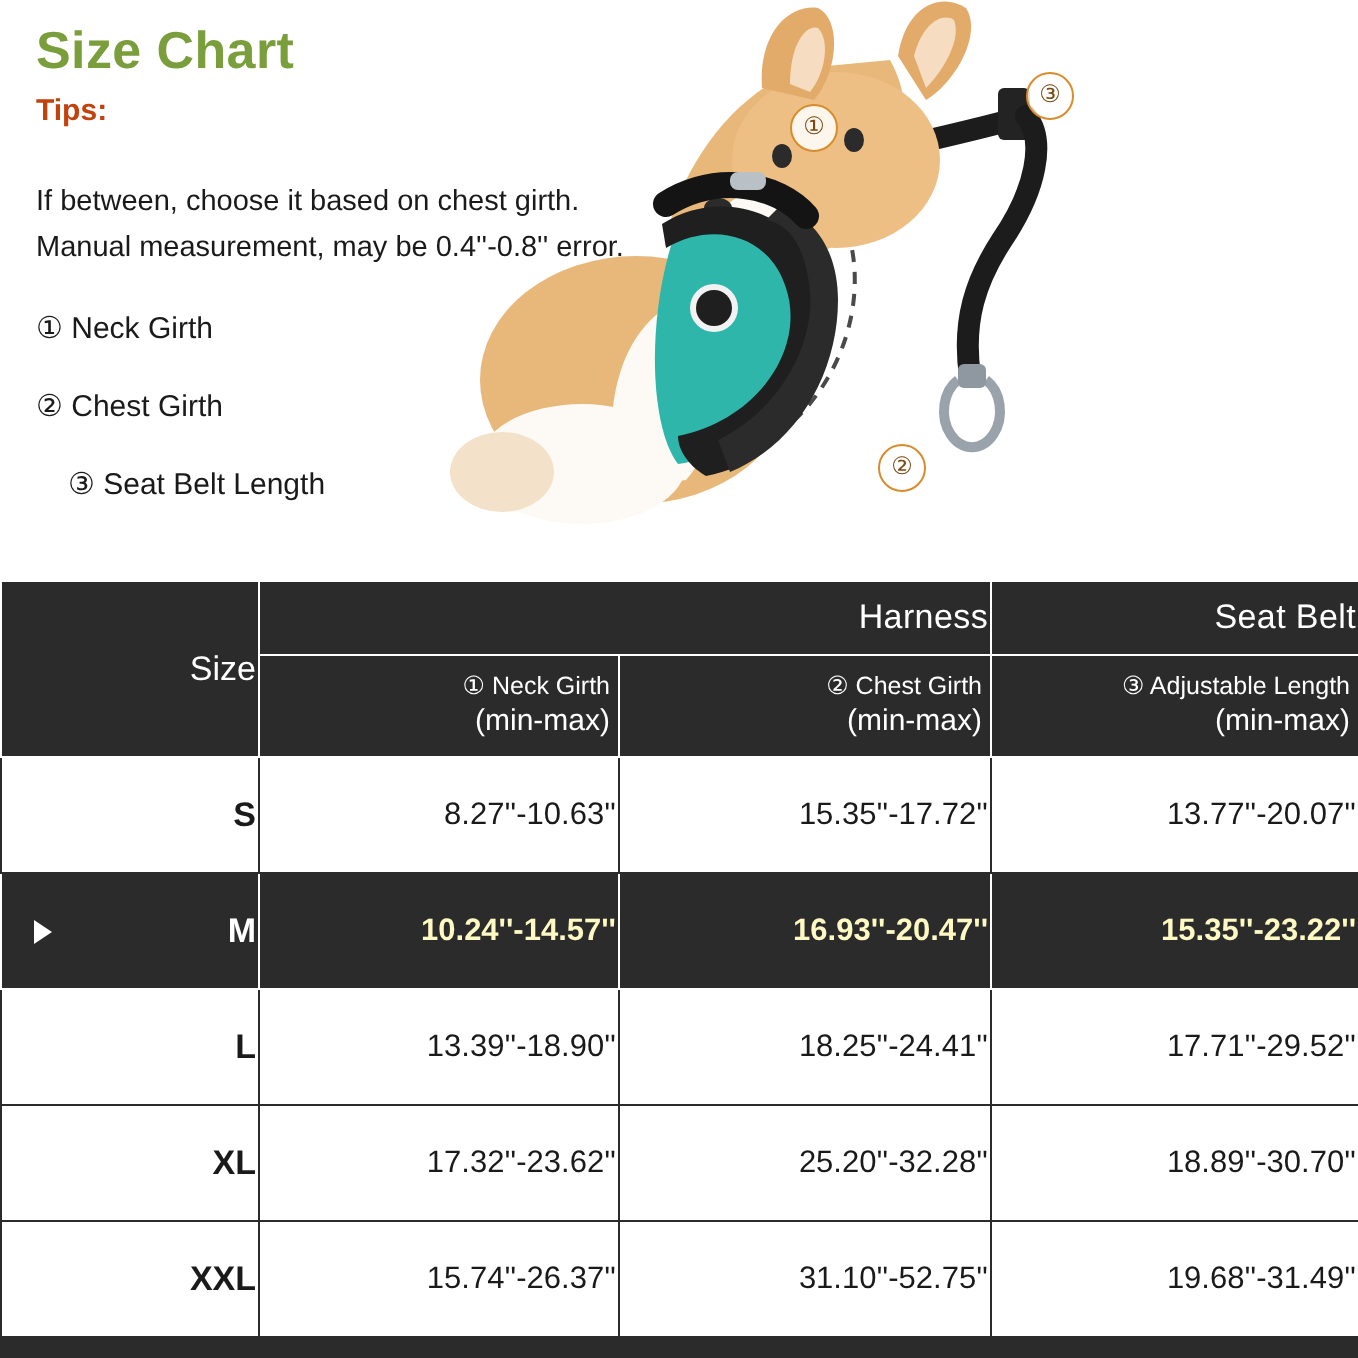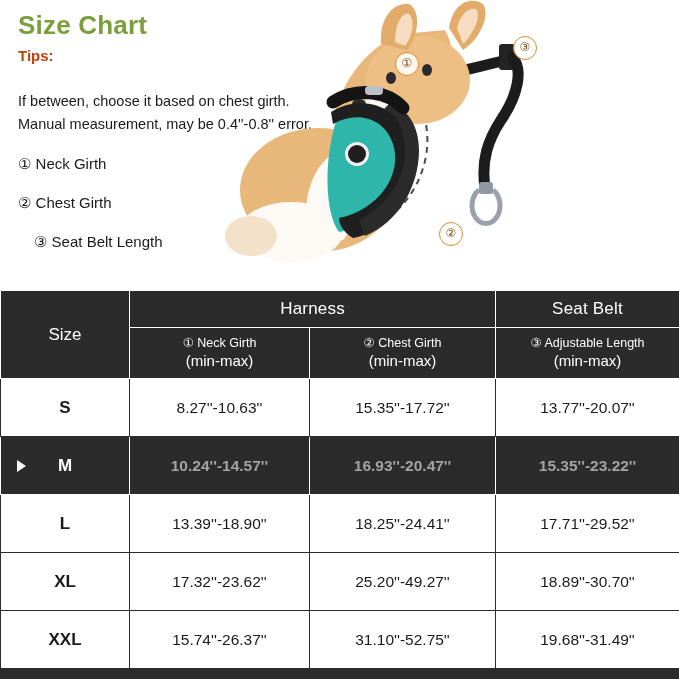--- a/index.html
+++ b/index.html
@@ -106,21 +106,21 @@
     background: #2b2b2b;
   }
 
   table.size-table {
     border-collapse: collapse;
     width: 679px;
     table-layout: fixed;
   }
   table.size-table td, table.size-table th {
     border: 1px solid #ffffff;
-    text-align: center;
+    text-align: right;
     vertical-align: middle;
     color: #ffffff;
     background: #2b2b2b;
     font-weight: normal;
   }
 
   col.c-size  { width: 129px; }
   col.c-neck  { width: 180px; }
   col.c-chest { width: 186px; }
   col.c-belt  { width: 184px; }
@@ -154,21 +154,21 @@
     border: 1px solid #2b2b2b;
   }
   tr.data-row td.size-cell {
     font-size: 17px;
     font-weight: bold;
     position: relative;
   }
 
   tr.highlight td {
     background: #2b2b2b;
-    color: #a3a3a3;
+    color: #fef9c3;
     font-weight: bold;
     border: 1px solid #ffffff;
   }
   tr.highlight td.size-cell {
     color: #ffffff;
   }
 
   .arrow-marker {
     position: absolute;
     left: 16px;
@@ -297,21 +297,21 @@
         </tr>
         <tr class="data-row">
           <td class="size-cell">L</td>
           <td>13.39''-18.90''</td>
           <td>18.25''-24.41''</td>
           <td>17.71''-29.52''</td>
         </tr>
         <tr class="data-row">
           <td class="size-cell">XL</td>
           <td>17.32''-23.62''</td>
-          <td>25.20''-49.27''</td>
+          <td>25.20''-32.28''</td>
           <td>18.89''-30.70''</td>
         </tr>
         <tr class="data-row">
           <td class="size-cell">XXL</td>
           <td>15.74''-26.37''</td>
           <td>31.10''-52.75''</td>
           <td>19.68''-31.49''</td>
         </tr>
       </tbody>
     </table>

